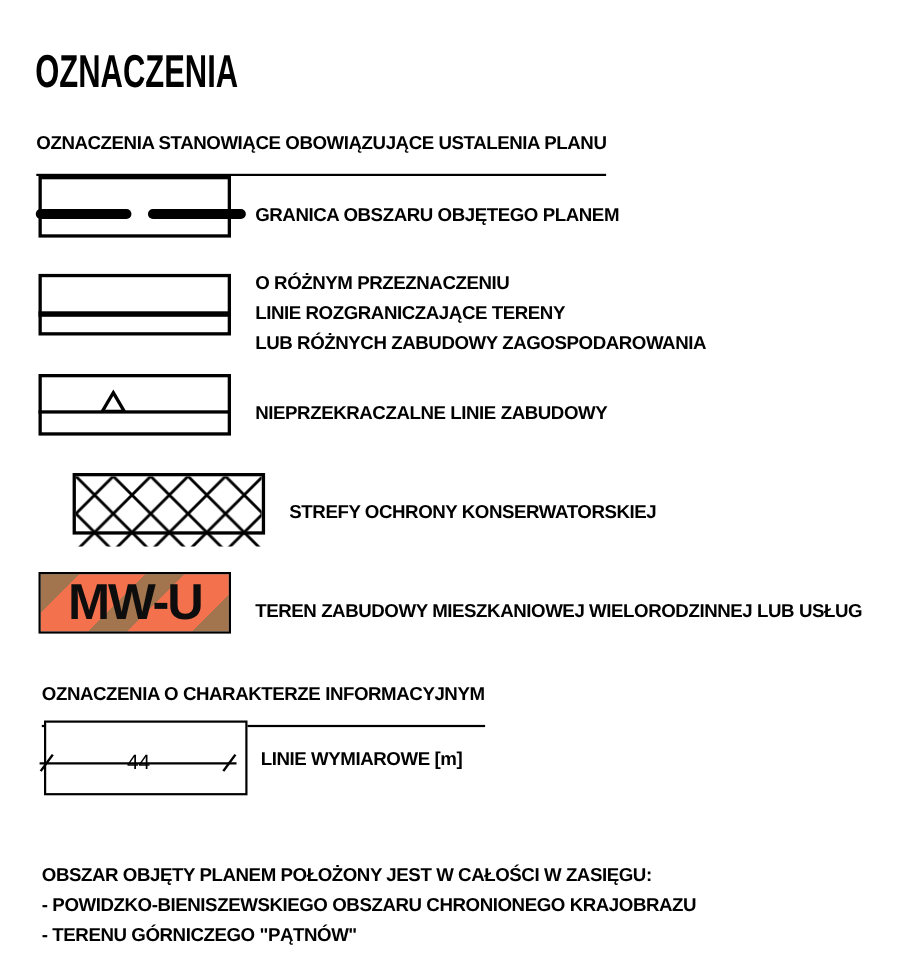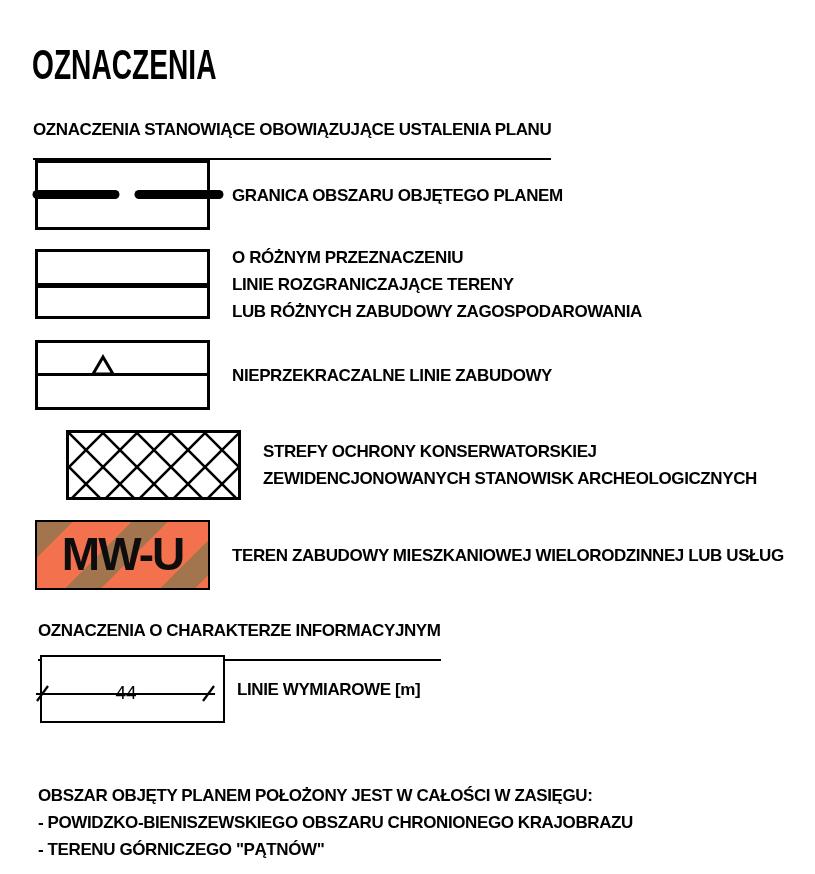--- a/index.html
+++ b/index.html
@@ -37,21 +37,21 @@
   .h1 { left: 33px; top: 121px; }
   .h2 { left: 38px; top: 622px; }
 
   .row { position: absolute; left: 0; width: 815px; height: 70px; }
   .r1 { top: 160px; } .r2 { top: 249px; } .r3 { top: 340px; }
   .r4 { top: 430px; margin-left: 31px; } .r5 { top: 520px; } .r6 { top: 655px; height: 68px; }
 
   .swatch {
     position: absolute;
     left: 35px; top: 0;
-    width: 175px; height: 70px;
+    width: 175px; height: 56px;
     border: 3px solid #000;
     background: #fff;
   }
   .r6 .swatch { left: 40px; width: 185px; height: 68px; border-width: 2.5px; padding-left: 16px; }
 
   .label {
     position: absolute;
     left: 232px; top: 0; height: 100%;
     display: flex; flex-direction: column; justify-content: center;
     font-size: 17px; font-weight: bold;
@@ -141,21 +141,20 @@
         <defs>
           <pattern id="xhatch" width="34" height="34" patternUnits="userSpaceOnUse">
             <path d="M0 0 L34 34 M34 0 L0 34" stroke="#000" stroke-width="2.6" fill="none"></path>
           </pattern>
         </defs>
         <rect x="0" y="0" width="169" height="64" fill="url(#xhatch)"></rect>
       </svg>
     </div>
     <div class="label">
       <div>STREFY OCHRONY KONSERWATORSKIEJ</div>
-      <div>ZEWIDENCJONOWANYCH STANOWISK ARCHEOLOGICZNYCH</div>
     </div>
   </div>
 
   <div class="row r5">
     <div class="swatch mwu">
       <span class="mwu-text">MW-U</span>
     </div>
     <div class="label">
       <div>TEREN ZABUDOWY MIESZKANIOWEJ WIELORODZINNEJ LUB USŁUG</div>
     </div>

